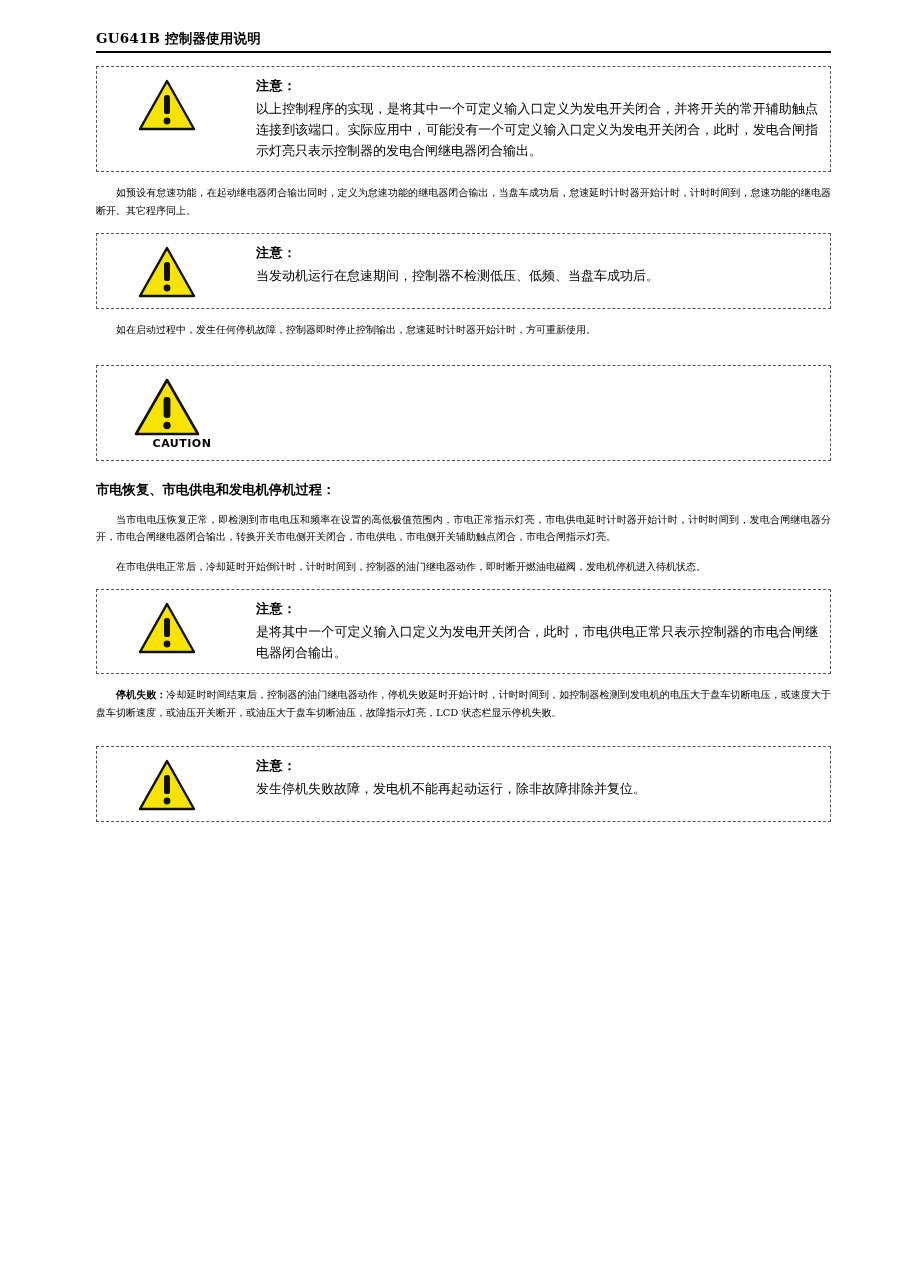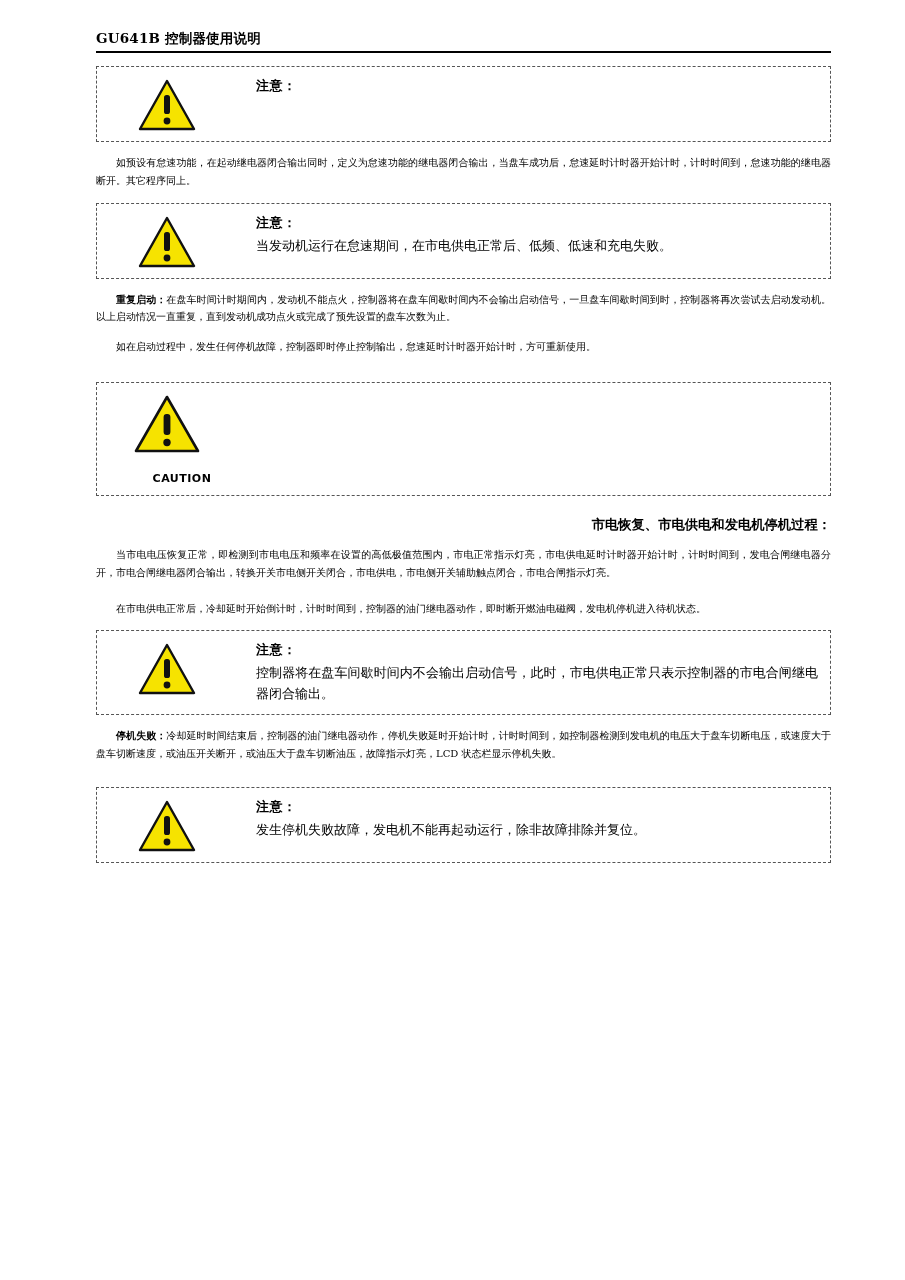--- a/index.html
+++ b/index.html
@@ -68,50 +68,49 @@
   .note-body {
     font-size: 13px;
     line-height: 1.62;
     text-align: justify;
     text-justify: inter-ideograph;
   }
   .caution-label {
     font-size: 11px;
     font-weight: bold;
     letter-spacing: 0.5px;
-    margin-top: 19px;
+    margin-top: 1px;
     font-family: "DejaVu Sans", "Liberation Sans", sans-serif;
     padding-left: 30px;
   }
   
   .tri {
     position: relative;
     width: 58px;
     height: 52px;
   }
   .tri svg { display: block; }
   
   p.para {
     font-size: 10px;
     line-height: 1.78;
     margin: 12px 0 0 0;
     text-indent: 2em;
     text-align: justify;
     text-justify: inter-ideograph;
   }
-  p.para.tight { margin-top: 18px; }
+  p.para.tight { margin-top: 12px; }
   .lead {
     font-weight: bold;
   }
   h3.sec {
     font-size: 13.3px;
     font-weight: bold;
     margin: 20px 0 0 0;
     text-indent: 0;
-    text-align: right;
   }
   
   .pagenum {
     position: absolute;
     left: 0; right: 0;
     top: 1228px;
     text-align: right;
     font-size: 12.5px;
   }
   
@@ -168,42 +167,42 @@
         <div class="tri">
           <svg viewBox="0 0 58 52" width="58" height="52" aria-hidden="true">
             <polygon points="29,2 56,50 2,50" fill="#f6e300" stroke="#111" stroke-width="2.4" stroke-linejoin="round"></polygon>
             <rect x="26" y="16" width="6" height="19" rx="2.6" fill="#111"></rect>
             <circle cx="29" cy="42" r="3.4" fill="#111"></circle>
           </svg>
         </div>
       </div>
       <div class="textcol">
         <div class="note-title">注意：</div>
+        <div class="note-body">以上控制程序的实现，是将其中一个可定义输入口定义为发电开关闭合，并将开关的常开辅助触点连接到该端口。实际应用中，可能没有一个可定义输入口定义为发电开关闭合，此时，发电合闸指示灯亮只表示控制器的发电合闸继电器闭合输出。</div>
       </div>
     </div>
 
     <p class="para">如预设有怠速功能，在起动继电器闭合输出同时，定义为怠速功能的继电器闭合输出，当盘车成功后，怠速延时计时器开始计时，计时时间到，怠速功能的继电器断开。其它程序同上。</p>
 
     <div class="notebox">
       <div class="iconcol">
         <div class="tri">
           <svg viewBox="0 0 58 52" width="58" height="52" aria-hidden="true">
             <polygon points="29,2 56,50 2,50" fill="#f6e300" stroke="#111" stroke-width="2.4" stroke-linejoin="round"></polygon>
             <rect x="26" y="16" width="6" height="19" rx="2.6" fill="#111"></rect>
             <circle cx="29" cy="42" r="3.4" fill="#111"></circle>
           </svg>
         </div>
       </div>
       <div class="textcol">
         <div class="note-title">注意：</div>
-        <div class="note-body">当发动机运行在怠速期间，在市电供电正常后、低频、低速和充电失败。</div>
-      </div>
-    </div>
-
-    <p class="para"><span class="lead">重复启动：</span><span>在盘车时间计时期间内，发动机不能点火，控制器将在盘车间歇时间内不会输出启动信号，一旦盘车间歇时间到时，控制器将再次尝试去启动发动机。以上启动情况一直重复，直到发动机成功点火或完成了预先设置的盘车次数为止。</span></p>
+        <div class="note-body">当发动机运行在怠速期间，控制器不检测低压、低频、当盘车成功后。</div>
+      </div>
+    </div>
+
 
     <p class="para">如在启动过程中，发生任何停机故障，控制器即时停止控制输出，怠速延时计时器开始计时，方可重新使用。</p>
 
 
     <div class="notebox" style="margin-top:26px;">
       <div class="iconcol">
         <div class="tri" style="width:66px;height:58px;">
           <svg viewBox="0 0 66 58" width="66" height="58" aria-hidden="true">
             <polygon points="33,2 64,56 2,56" fill="#f6e300" stroke="#111" stroke-width="2.6" stroke-linejoin="round"></polygon>
             <rect x="29.6" y="19" width="6.8" height="21" rx="3" fill="#111"></rect>
@@ -224,21 +223,21 @@
         <div class="tri">
           <svg viewBox="0 0 58 52" width="58" height="52" aria-hidden="true">
             <polygon points="29,2 56,50 2,50" fill="#f6e300" stroke="#111" stroke-width="2.4" stroke-linejoin="round"></polygon>
             <rect x="26" y="16" width="6" height="19" rx="2.6" fill="#111"></rect>
             <circle cx="29" cy="42" r="3.4" fill="#111"></circle>
           </svg>
         </div>
       </div>
       <div class="textcol">
         <div class="note-title">注意：</div>
-        <div class="note-body">控制器将在盘车间歇时间内不会输出启动信号，此时，市电供电正常只表示控制器的市电合闸继电器闭合输出。</div>
+        <div class="note-body">是将其中一个可定义输入口定义为发电开关闭合，此时，市电供电正常只表示控制器的市电合闸继电器闭合输出。</div>
       </div>
     </div>
 
     <p class="para"><span class="lead">停机失败：</span><span>冷却延时时间结束后，控制器的油门继电器动作，停机失败延时开始计时，计时时间到，如控制器检测到发电机的电压大于盘车切断电压，或速度大于盘车切断速度，或油压开关断开，或油压大于盘车切断油压，故障指示灯亮，LCD 状态栏显示停机失败。</span></p>
 
     <div class="notebox" style="margin-top:24px;">
       <div class="iconcol">
         <div class="tri">
           <svg viewBox="0 0 58 52" width="58" height="52" aria-hidden="true">
             <polygon points="29,2 56,50 2,50" fill="#f6e300" stroke="#111" stroke-width="2.4" stroke-linejoin="round"></polygon>

